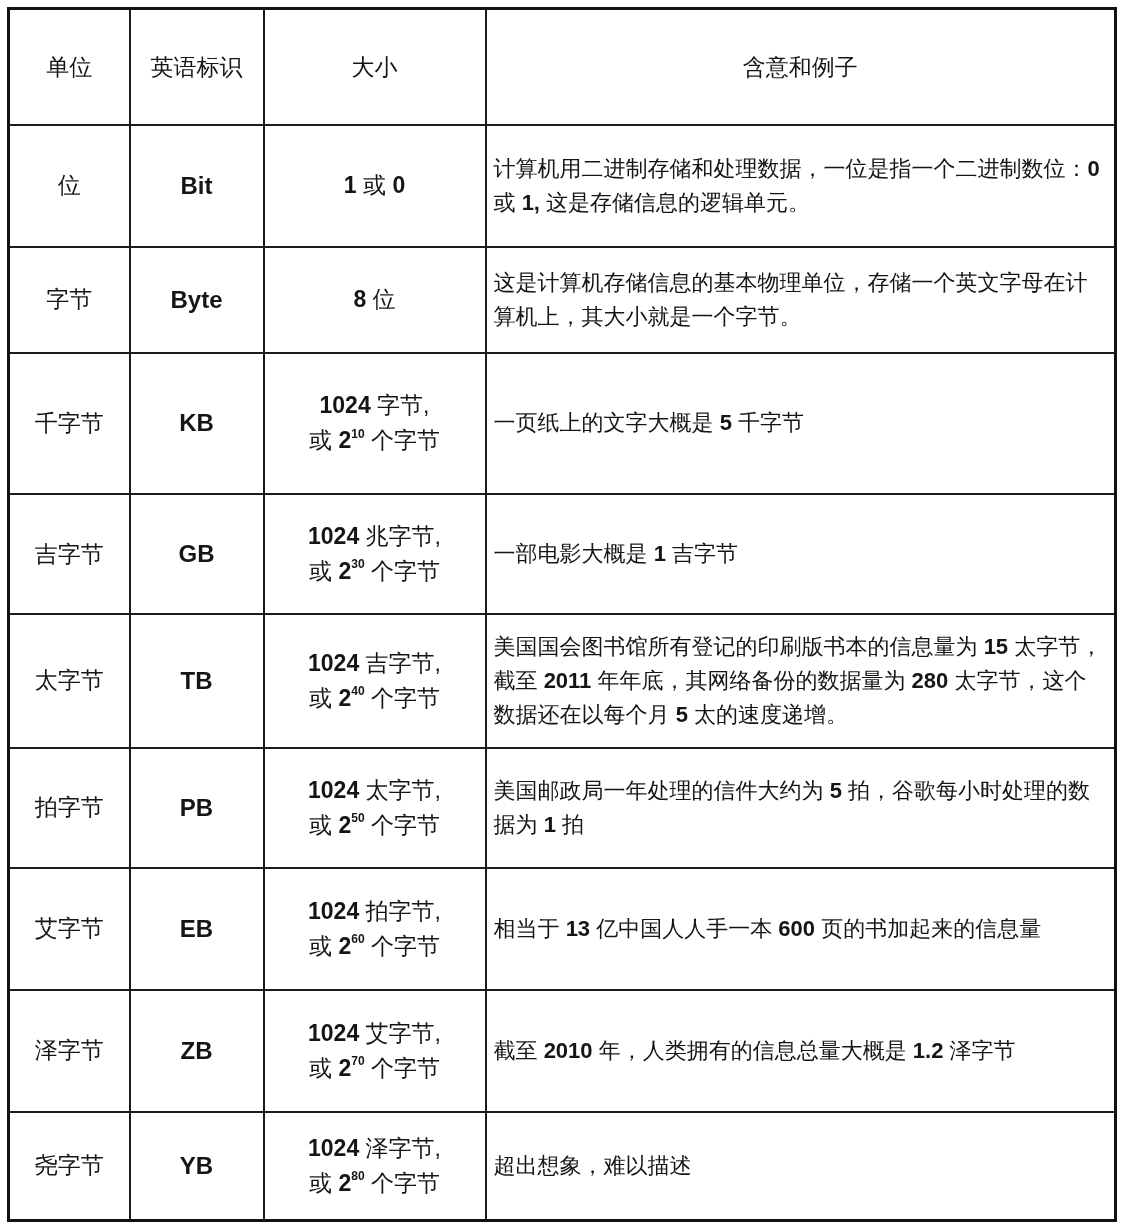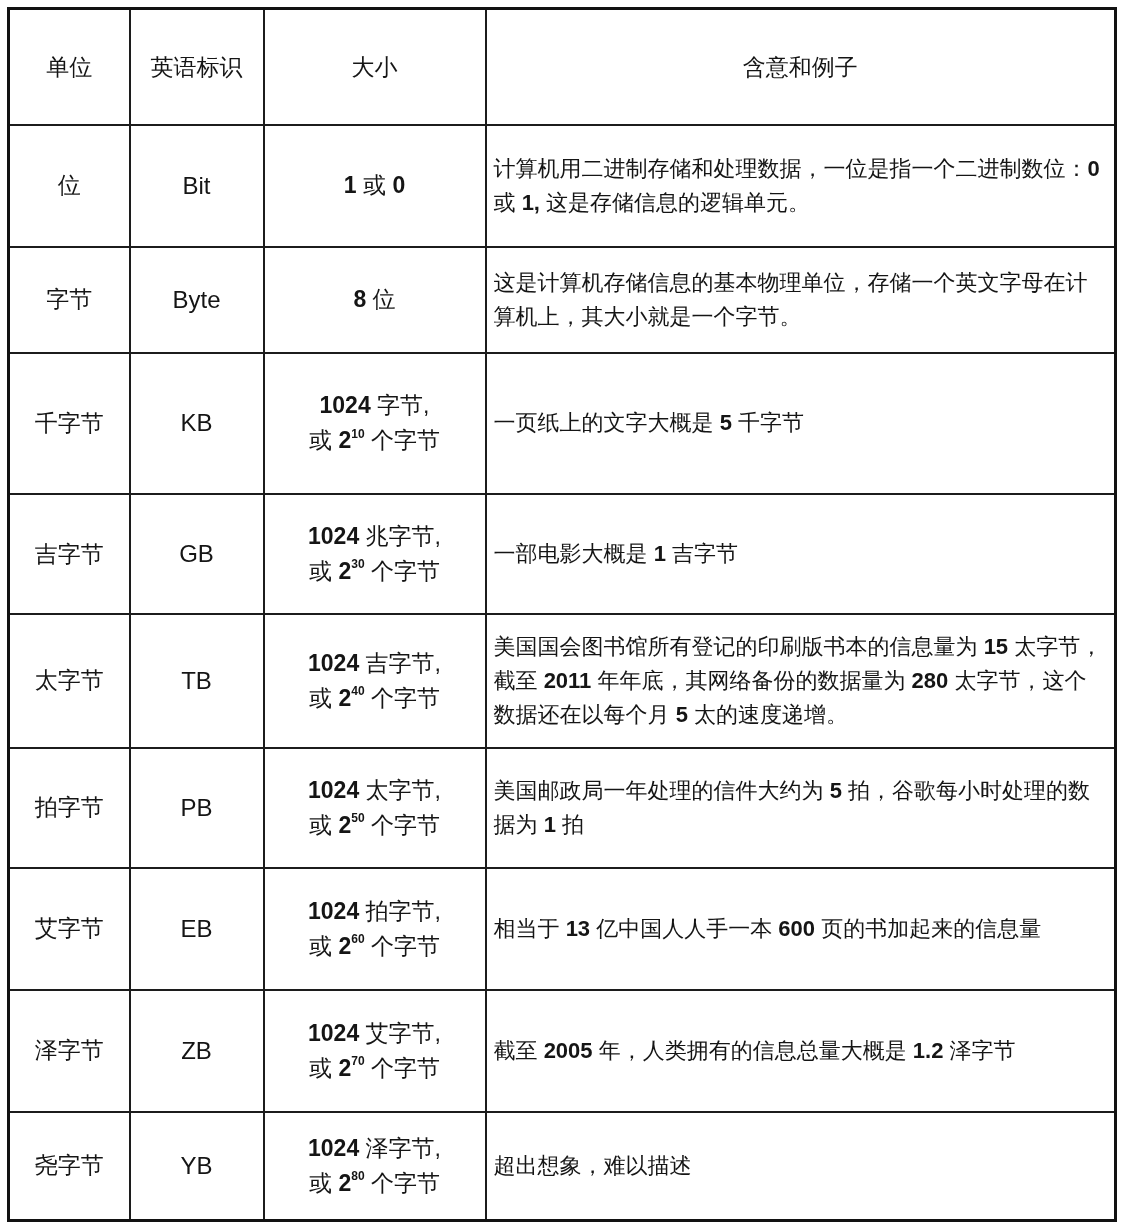--- a/index.html
+++ b/index.html
@@ -37,21 +37,21 @@
   }
   .col-unit {
     text-align: center;
     vertical-align: middle;
     font-size: 23px;
   }
   .col-en {
     text-align: center;
     vertical-align: middle;
     font-size: 24px;
-    font-weight: normal;
+    font-weight: bold;
   }
   .col-size {
     text-align: center;
     vertical-align: middle;
     font-size: 23px;
     line-height: 35px;
     padding: 0 2px;
   }
   .col-size sup {
     font-size: 12px;
@@ -159,21 +159,21 @@
       <td class="col-desc">相当于 <b>13</b> 亿中国人人手一本 <b>600</b> 页的书加起来的信息量</td>
     </tr>
 
     <tr style="height:112px">
       <td class="col-unit">泽字节</td>
       <td class="col-en">ZB</td>
       <td class="col-size">
         <div><b>1024</b> 艾字节,</div>
         <div><span>或 <b>2</b></span><sup>70</sup><span> 个字节</span></div>
       </td>
-      <td class="col-desc">截至 <b>2005</b> 年，人类拥有的信息总量大概是 <b>1.2</b> 泽字节</td>
+      <td class="col-desc">截至 <b>2010</b> 年，人类拥有的信息总量大概是 <b>1.2</b> 泽字节</td>
     </tr>
 
     <tr style="height:100px">
       <td class="col-unit">尧字节</td>
       <td class="col-en">YB</td>
       <td class="col-size">
         <div><b>1024</b> 泽字节,</div>
         <div><span>或 <b>2</b></span><sup>80</sup><span> 个字节</span></div>
       </td>
       <td class="col-desc">超出想象，难以描述</td>

